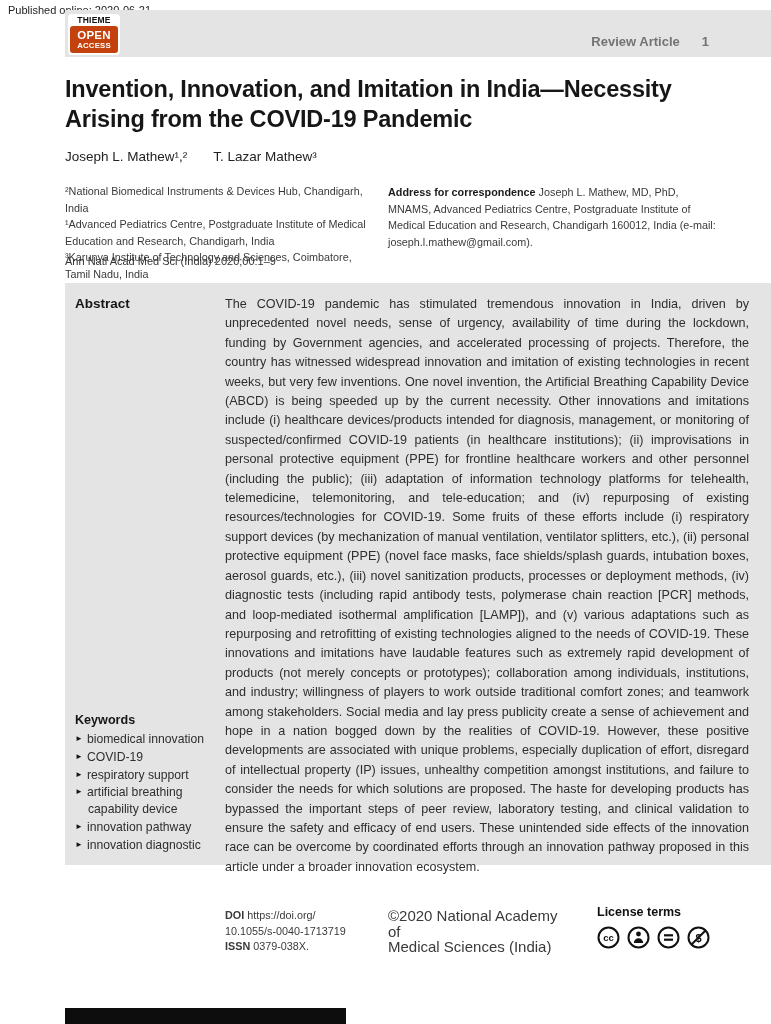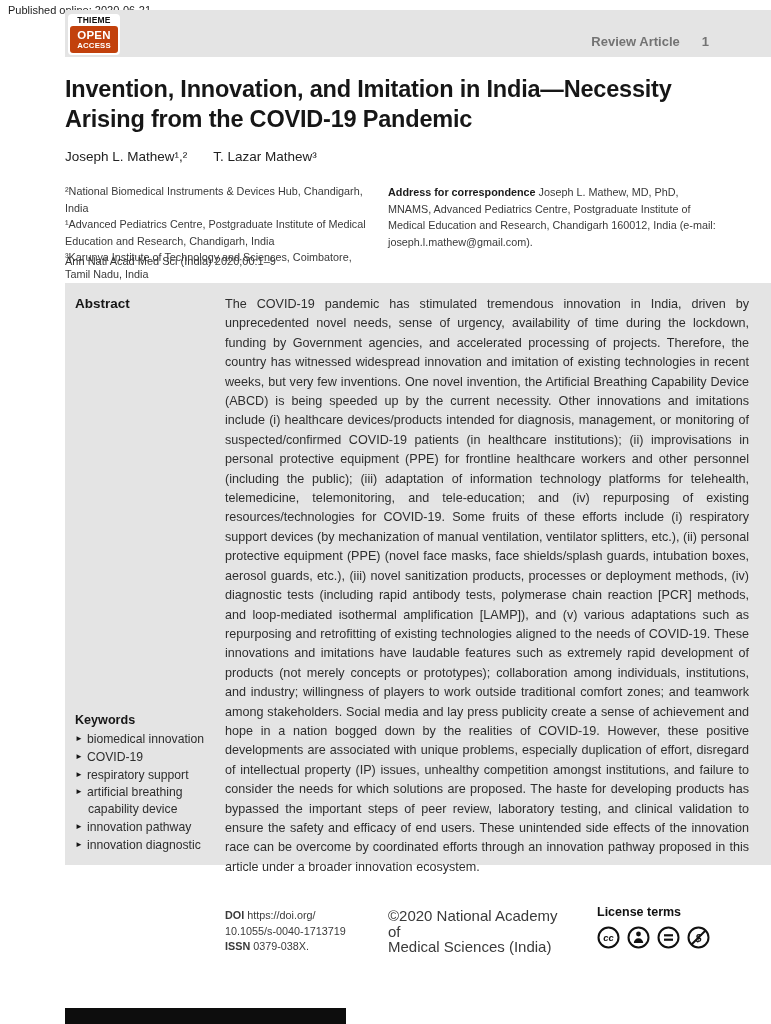--- a/index.html
+++ b/index.html
@@ -50,21 +50,21 @@
   #keywords-block { left:10px; top:430px; width:152px; }
   #keywords-heading { font-size:12.6px; font-weight:bold; color:#161616; margin-bottom:3px; }
   .keyword-item { font-size:12.2px; line-height:17.3px; color:#2e2e2e; padding-left:13px; text-indent:-13px; }
   .keyword-bullet { font-size:8px; vertical-align:1.5px; margin-right:4px; color:#161616; }
 
   
   #footer-doi { left:225px; top:908px; width:160px; font-size:10.8px; line-height:15.5px; color:#3a3a3a; }
   #footer-copy { left:388px; top:908px; width:180px; font-size:15px; line-height:15.5px; color:#3a3a3a; }
   #footer-license { left:585px; top:905px;margin-left:12px; }
   #license-label { font-size:12.5px; font-weight:bold; color:#111; }
-  #license-icons { margin-top:7px; display:flex; gap:7px;font-style:italic; }
+  #license-icons { margin-top:7px; display:flex; gap:7px; }
   .lic-icon svg { display:block; }
 
   b.inline-label { font-weight:bold; }
 
   
   #bottom-bar { left:65px; top:1008px; width:281px; height:16px; background:#0d0d0d; }
 </style>
 </head>
 <body>
 

